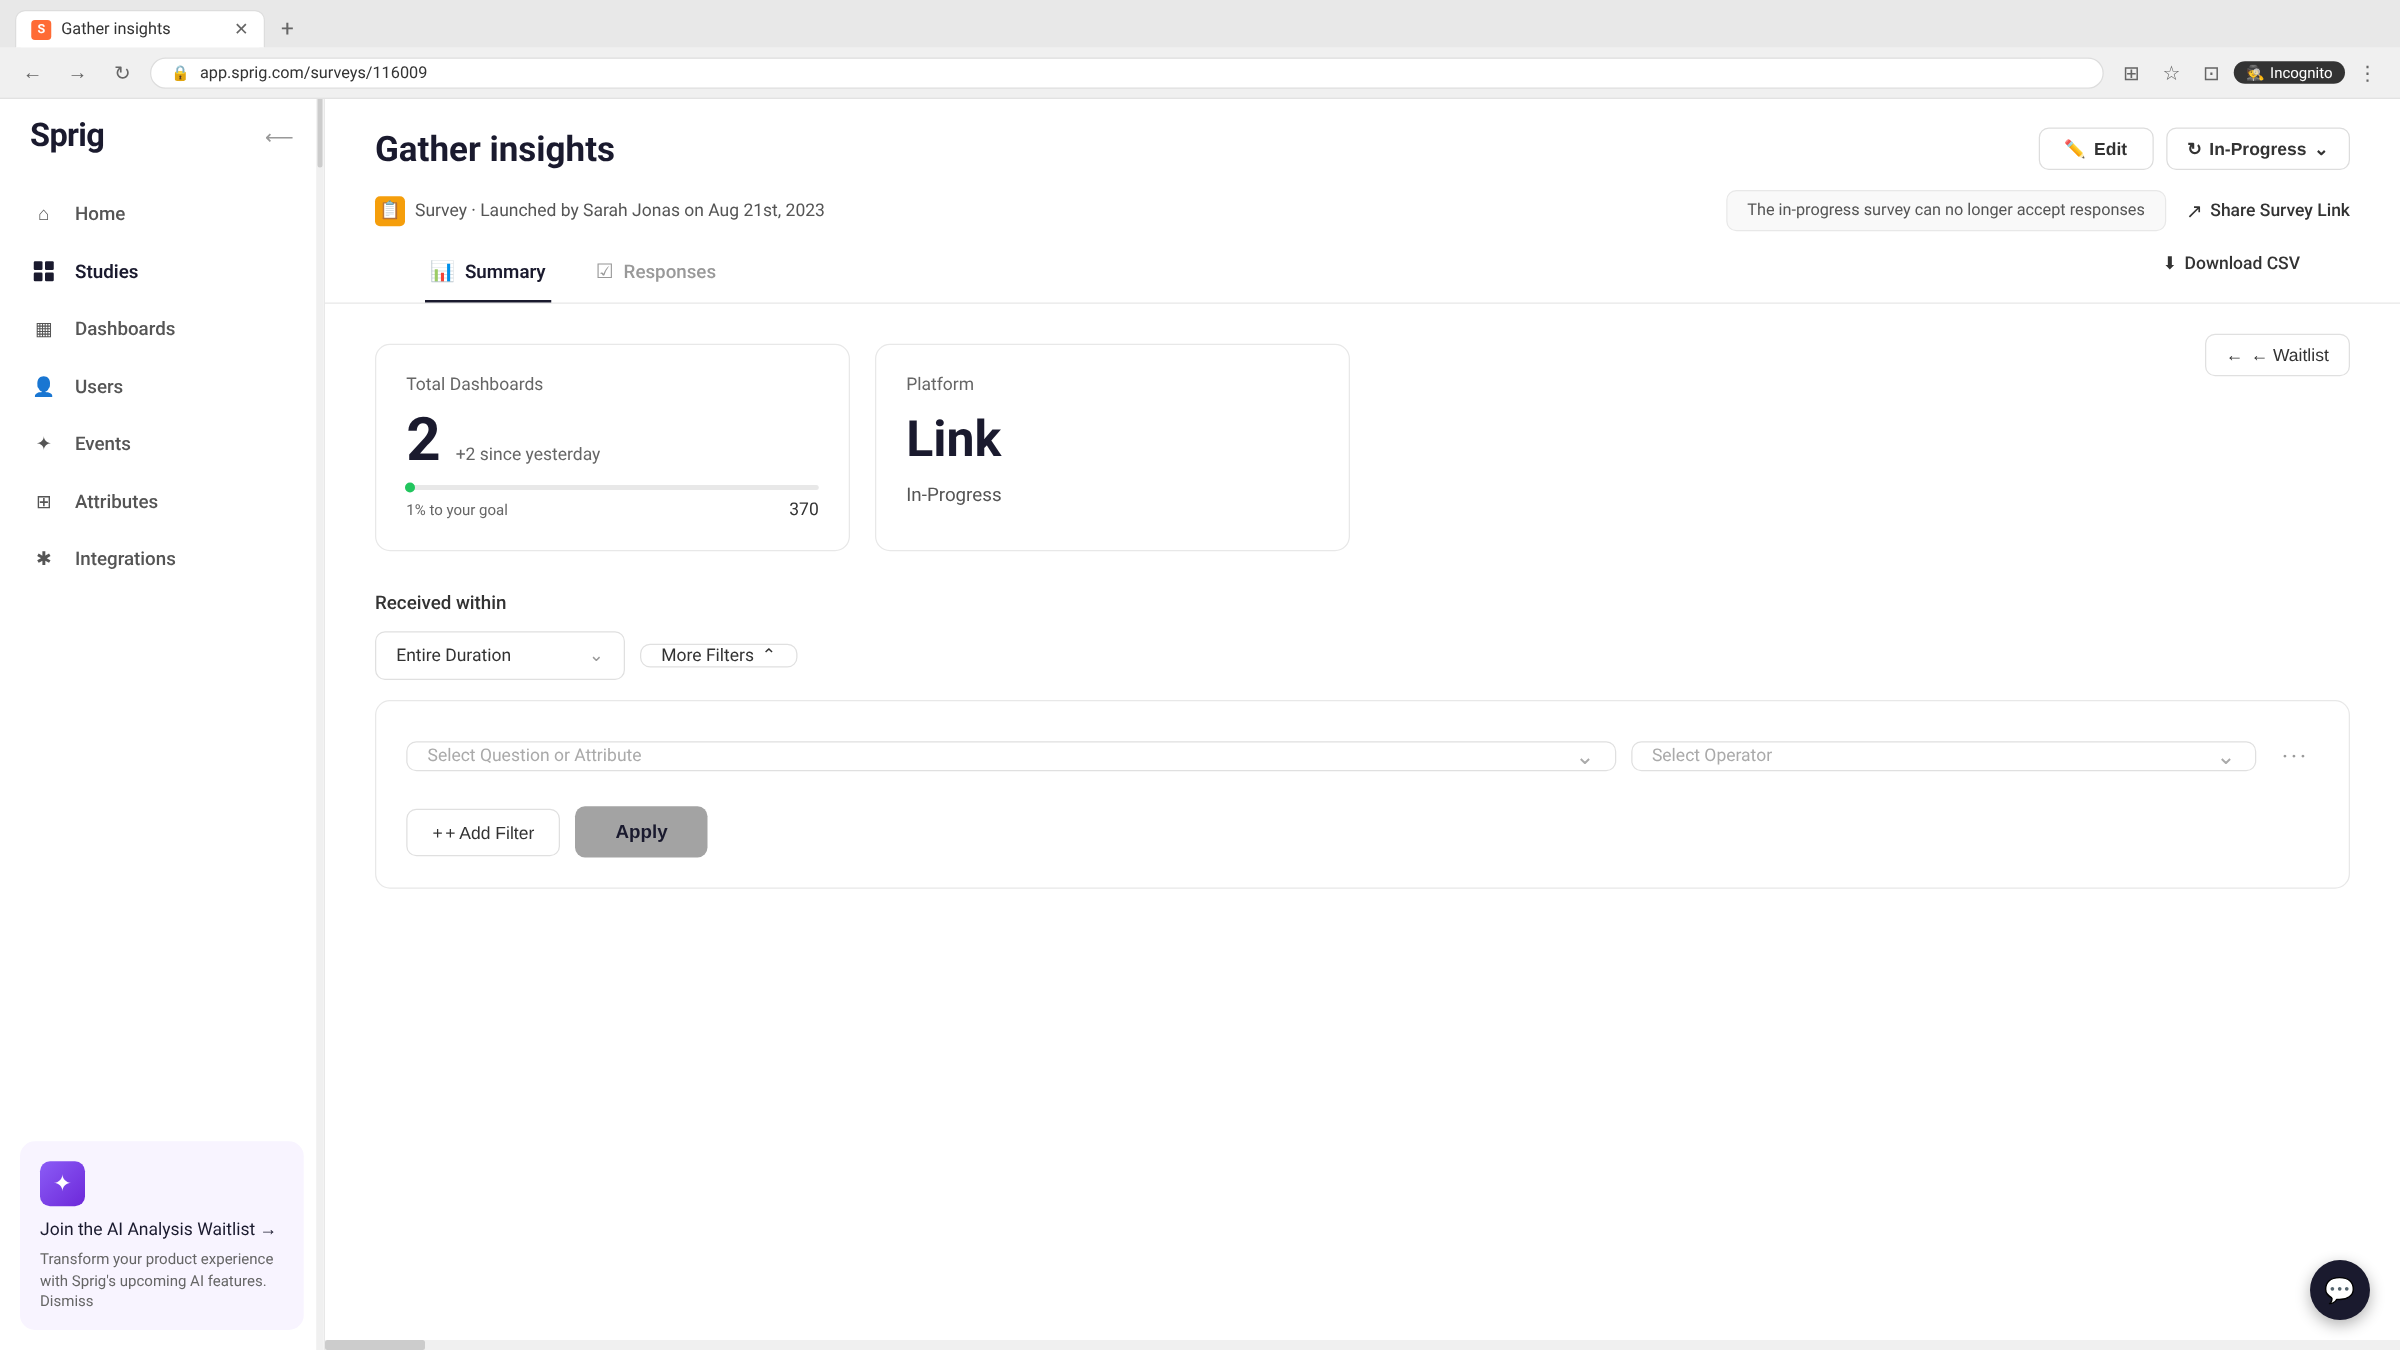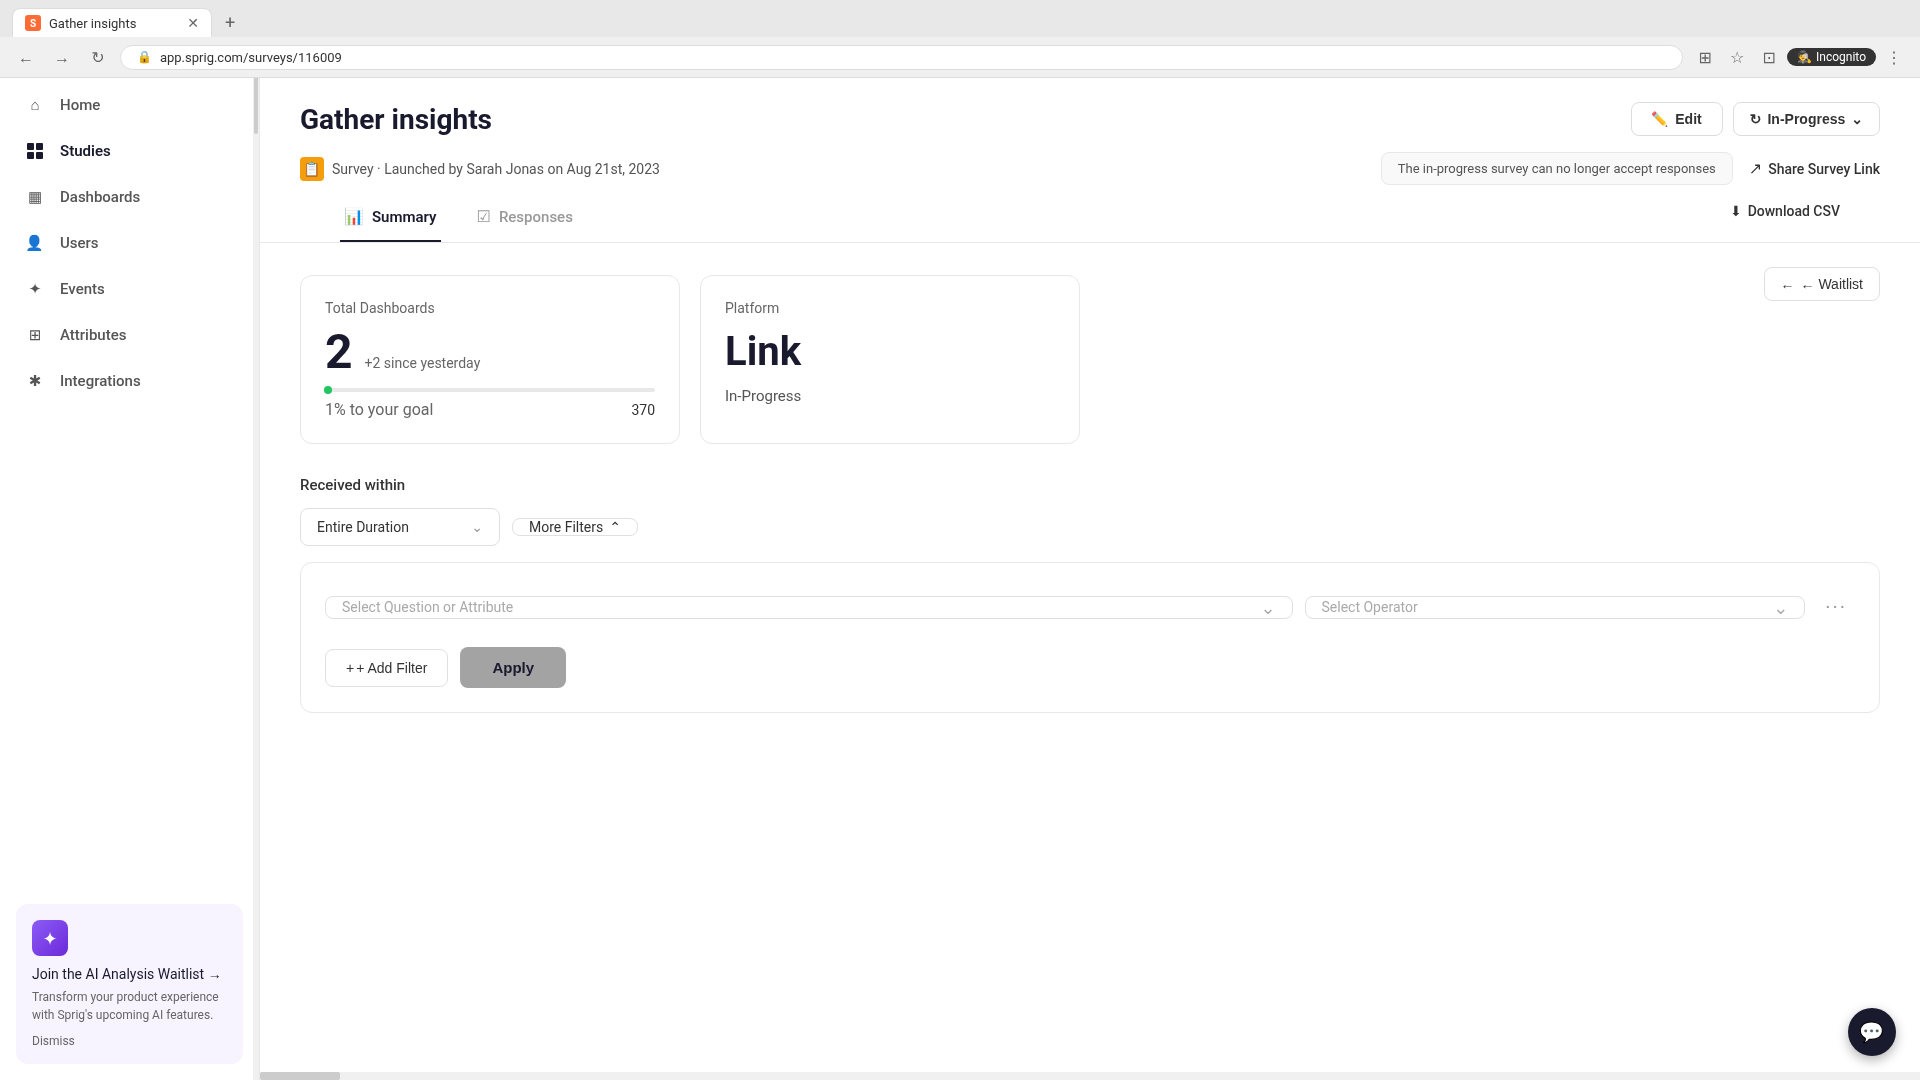--- a/index.html
+++ b/index.html
@@ -31,21 +31,21 @@
     .sidebar-logo { padding: 20px 24px 16px; display: flex; align-items: center; justify-content: space-between; }
     .logo-text { font-size: 26px; font-weight: 700; color: #1a1a2e; letter-spacing: -0.5px; }
     .collapse-btn { color: #999; cursor: pointer; font-size: 16px; }
     .sidebar-nav { flex: 1; padding: 8px 0; }
     .nav-item { display: flex; align-items: center; gap: 14px; padding: 12px 24px; cursor: pointer; color: #555; font-size: 15px; font-weight: 500; border-radius: 0; transition: background 0.15s; }
     .nav-item.active { color: #1a1a2e; font-weight: 600; }
     .nav-item .nav-icon { width: 22px; height: 22px; display: flex; align-items: center; justify-content: center; }
     .sidebar-promo { margin: 16px; background: #f8f4ff; border-radius: 12px; padding: 16px; }
     .promo-icon { width: 36px; height: 36px; background: linear-gradient(135deg, #8b5cf6, #6d28d9); border-radius: 8px; display: flex; align-items: center; justify-content: center; color: white; font-size: 18px; margin-bottom: 10px; }
     .promo-title { font-size: 14px; font-weight: 400; color: #1a1a2e; margin-bottom: 6px; }
-    .promo-desc { font-size: 12px; color: #666; line-height: 1.5; margin-bottom: 10px; }
+    .promo-desc { font-size: 12px; color: #666; line-height: 1.5; }
     .promo-dismiss { font-size: 12px; color: #666; cursor: pointer; }
 
     
     .main-content { flex: 1; background: white; overflow-y: auto; }
 
     
     .page-header { padding: 28px 40px 0; border-bottom: 1px solid #e8e8e8; }
     .header-top { display: flex; align-items: center; justify-content: space-between; margin-bottom: 16px; }
     .page-title { font-size: 28px; font-weight: 700; color: #1a1a2e; }
     .header-actions { display: flex; gap: 10px; align-items: center; }
@@ -73,21 +73,21 @@
     
     .stats-row { display: flex; gap: 20px; margin-bottom: 32px; }
     .stat-card { background: white; border: 1.5px solid #e8e8e8; border-radius: 12px; padding: 24px; flex: 1; max-width: 380px; }
     .stat-label { font-size: 14px; color: #666; margin-bottom: 12px; }
     .stat-value-row { display: flex; align-items: baseline; gap: 12px; margin-bottom: 12px; }
     .stat-value { font-size: 48px; font-weight: 700; color: #1a1a2e; line-height: 1; }
     .stat-change { font-size: 14px; color: #666; }
     .progress-bar { flex: 1; height: 4px; background: #e8e8e8; border-radius: 2px; overflow: visible; position: relative; }
     .progress-fill { height: 100%; width: 1%; background: #22c55e; border-radius: 2px; position: relative; }
     .progress-dot { width: 8px; height: 8px; background: #22c55e; border-radius: 50%; position: absolute; right: -4px; top: -2px; }
-    .stat-goal { font-size: 16px; color: #666; }
+    .stat-goal { font-size: 12px; color: #666; }
     .stat-goal-num { font-size: 14px; color: #333; }
     .progress-row { display: flex; align-items: center; justify-content: space-between; }
     .platform-value { font-size: 40px; font-weight: 700; color: #1a1a2e; margin-bottom: 12px; }
     .platform-status { font-size: 15px; color: #555; }
 
     
     .filter-section { margin-bottom: 16px; }
     .filter-label { font-size: 15px; color: #333; font-weight: 500; margin-bottom: 14px; }
     .filter-controls { display: flex; gap: 12px; align-items: center; }
     .filter-dropdown { display: flex; align-items: center; gap: 8px; padding: 10px 16px; border: 1.5px solid #e0e0e0; border-radius: 8px; background: white; cursor: pointer; font-size: 14px; color: #333; min-width: 200px; }
@@ -143,20 +143,24 @@
         <span>Incognito</span>
       </div>
       <div class="nav-icon-btn">⋮</div>
     </div>
   </div>
 </div>
 
 <div class="app-wrapper">
 
   <div class="sidebar">
+    <div class="sidebar-logo">
+      <span class="logo-text">Sprig</span>
+      <span class="collapse-btn">⟵</span>
+    </div>
     <nav class="sidebar-nav">
       <div class="nav-item">
         <span class="nav-icon">⌂</span>
         <span>Home</span>
       </div>
       <div class="nav-item active">
         <span class="nav-icon">
           <svg width="20" height="20" viewBox="0 0 20 20" fill="none">
               <rect x="2" y="2" width="7" height="7" rx="1" fill="#1a1a2e"></rect>
               <rect x="11" y="2" width="7" height="7" rx="1" fill="#1a1a2e"></rect>

